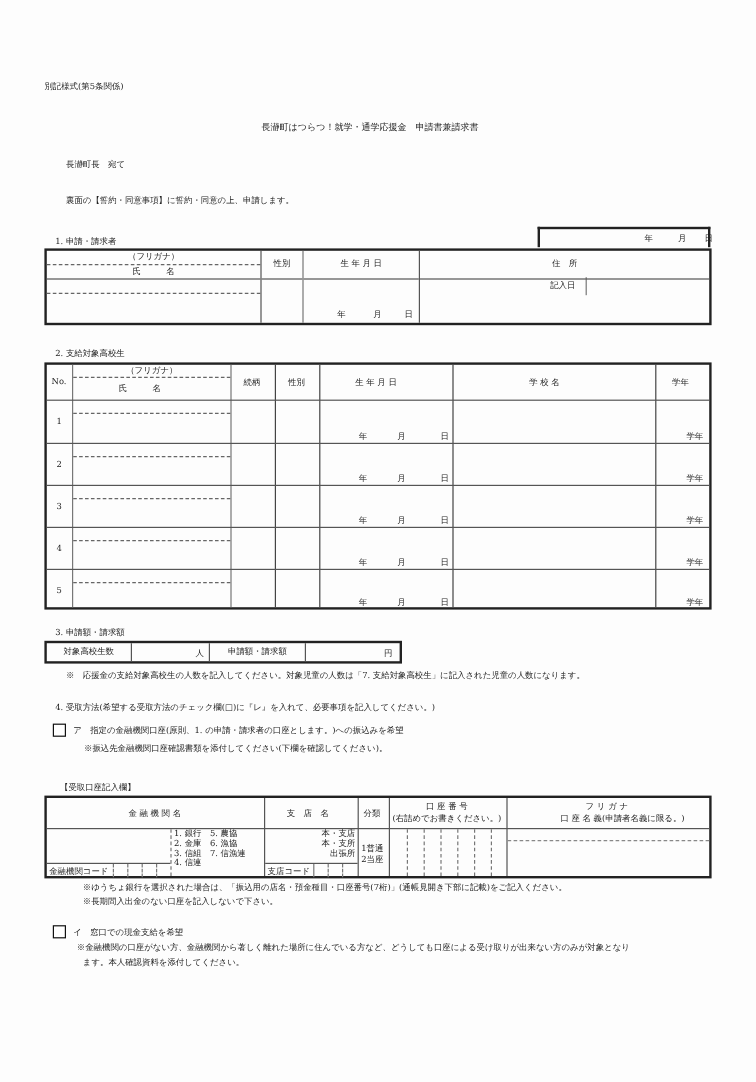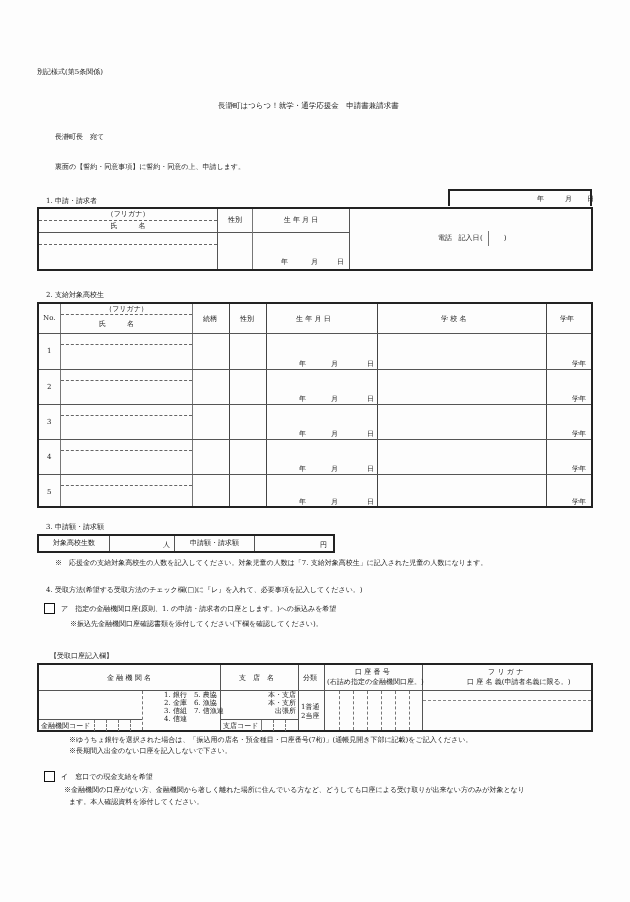--- a/index.html
+++ b/index.html
@@ -43,24 +43,21 @@
   </div>
   <div style="position:absolute;left:214px;top:0;width:96px;height:100%;border-right:1px solid #555;">
     <div style="height:23px;border-bottom:1px solid #555;text-align:center;line-height:23px;">生 年 月 日</div>
     <div style="position:relative;height:37px;">
       <span class="sub" style="left:28px;top:24px;">年</span>
       <span class="sub" style="left:58px;top:24px;">月</span>
       <span class="sub" style="left:84px;top:24px;">日</span>
     </div>
   </div>
   <div style="position:absolute;left:311px;top:0;right:0;height:100%;">
-    <div style="position:relative;height:37px;">
-      <span class="sub" style="left:88px;top:24px;">電話</span>
-      <span class="sub" style="left:130px;top:24px;">(　　　)</span>
-    </div>
+    <div style="height:23px;border-bottom:1px solid #555;text-align:center;line-height:23px;">住　所</div>
   </div>
 </div>
 
 <div class="abs u" style="left:46px;top:290px;">2. 支給対象高校生</div>
 <div style="position:absolute;left:37px;top:302px;width:556px;height:206px;border:2px solid #222;box-sizing:border-box;">
 
   <div style="position:absolute;left:21px;top:0;bottom:0;border-left:1px solid #777;"></div>
   <div style="position:absolute;left:153px;top:0;bottom:0;border-left:1px solid #777;"></div>
   <div style="position:absolute;left:190px;top:0;bottom:0;border-left:1px solid #444;"></div>
   <div style="position:absolute;left:227px;top:0;bottom:0;border-left:1px solid #444;"></div>
@@ -146,27 +143,27 @@
   <div style="position:absolute;left:0;right:0;top:0;height:25px;border-bottom:1px solid #555;"></div>
   <div style="position:absolute;left:181px;top:0;bottom:0;border-left:1px solid #555;"></div>
   <div style="position:absolute;left:259px;top:0;bottom:0;border-left:1px solid #555;"></div>
   <div style="position:absolute;left:285px;top:0;bottom:0;border-left:1px solid #555;"></div>
   <div style="position:absolute;left:383px;top:0;bottom:0;border-left:1px solid #555;"></div>
 
   <span class="sub" style="left:68px;top:8px;">金 融 機 関 名</span>
   <span class="sub" style="left:200px;top:8px;">支　店　名</span>
   <span class="sub" style="left:264px;top:8px;">分類</span>
   <span class="sub" style="left:316px;top:2px;">口 座 番 号</span>
-  <span class="sub" style="left:288px;top:12px;">(<span class="u">右詰め</span><span>指定の金融機関口座。</span>)</span>
+  <span class="sub" style="left:288px;top:12px;">(<span class="u">右詰め</span><span>でお書きください。</span>)</span>
   <span class="sub" style="left:449px;top:2px;">フ リ ガ ナ</span>
   <span class="sub" style="left:428px;top:12px;">口 座 名 義(申請者名義に限る。)</span>
 
   <div style="position:absolute;left:0;top:26px;width:103px;height:27px;"></div>
   <div style="position:absolute;left:103px;top:26px;bottom:0;border-left:1px dashed #777;"></div>
-  <div style="position:absolute;left:106px;top:26px;line-height:8px;font-size:7px;margin-left:19px;">
+  <div style="position:absolute;left:106px;top:26px;line-height:8px;font-size:7px;">
     <div>1. 銀行　5. 農協</div>
     <div>2. 金庫　6. 漁協</div>
     <div>3. 信組　7. 信漁連</div>
     <div>4. 信連</div>
   </div>
 
   <div style="position:absolute;left:0;top:54px;width:103px;height:11px;border-top:1px solid #555;">
     <span class="sub" style="left:2px;top:1px;">金融機関コード</span>
     <div style="position:absolute;left:55px;top:0;bottom:0;border-left:1px dashed #777;"></div>
     <div style="position:absolute;left:67px;top:0;bottom:0;border-left:1px dashed #777;"></div>

